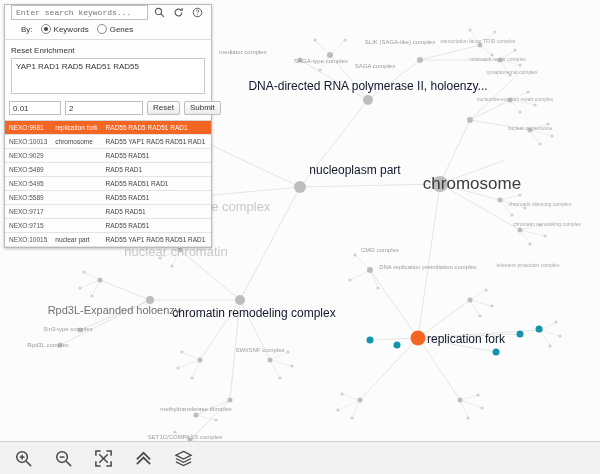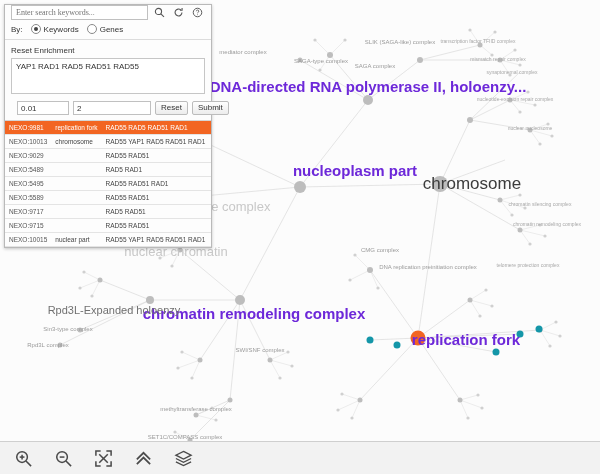--- a/index.html
+++ b/index.html
@@ -28,23 +28,22 @@
     width: 600px; height: 474px;
   }
   .net-label {
     position: absolute;
     color: #555;
     white-space: nowrap;
     transform: translate(-50%, -50%);
     pointer-events: none;
   }
   .net-label.big {
-    font-size: 15px;
-    color: #6d28d9;
-    font-weight: bold;
+    font-size: 12px;
+    color: #0f172a;
   }
   .net-label.huge {
     font-size: 17px;
     color: #3c3c3c;
   }
   .net-label.med {
     font-size: 11px;
     color: #707070;
   }
   .net-label.small {
@@ -84,35 +83,35 @@
   }
   #search-input {
     flex: 1 1 auto;
     height: 15px;
     border: 1px solid #c0c0c0;
     background: #fff;
     font-size: 8px;
     color: #888;
     padding: 0 4px;
     box-sizing: border-box;
-    font-family: Liberation Serif, serif;
+    font-family: Liberation Mono, monospace;
   }
   .icon-btn {
     width: 15px; height: 15px;
     display: flex;
     align-items: center;
     justify-content: center;
     color: #5a5a5a;
     cursor: pointer;
     background: transparent;
     border: none;
     padding: 0;
   }
   .by-row {
-    padding: 0 6px 5px 6px;
+    padding: 0 6px 5px 16px;
     display: flex;
     align-items: center;
     gap: 8px;
     font-size: 8px;
     color: #333;
   }
   .radio {
     display: inline-flex;
     align-items: center;
     gap: 3px;
@@ -152,21 +151,21 @@
     font-size: 8px;
     color: #333;
     padding: 3px 4px;
     box-sizing: border-box;
     width: calc(100% - 12px);
     resize: none;
     font-family: "Liberation Sans", sans-serif;
     overflow: hidden;
   }
   .params-row {
-    padding: 0 6px 5px 12px;
+    padding: 0 6px 5px 4px;
     display: flex;
     align-items: center;
     gap: 4px;
   }
   .param-input {
     height: 14px;
     border: 1px solid #c0c0c0;
     background: #fff;
     font-size: 8px;
     color: #333;

